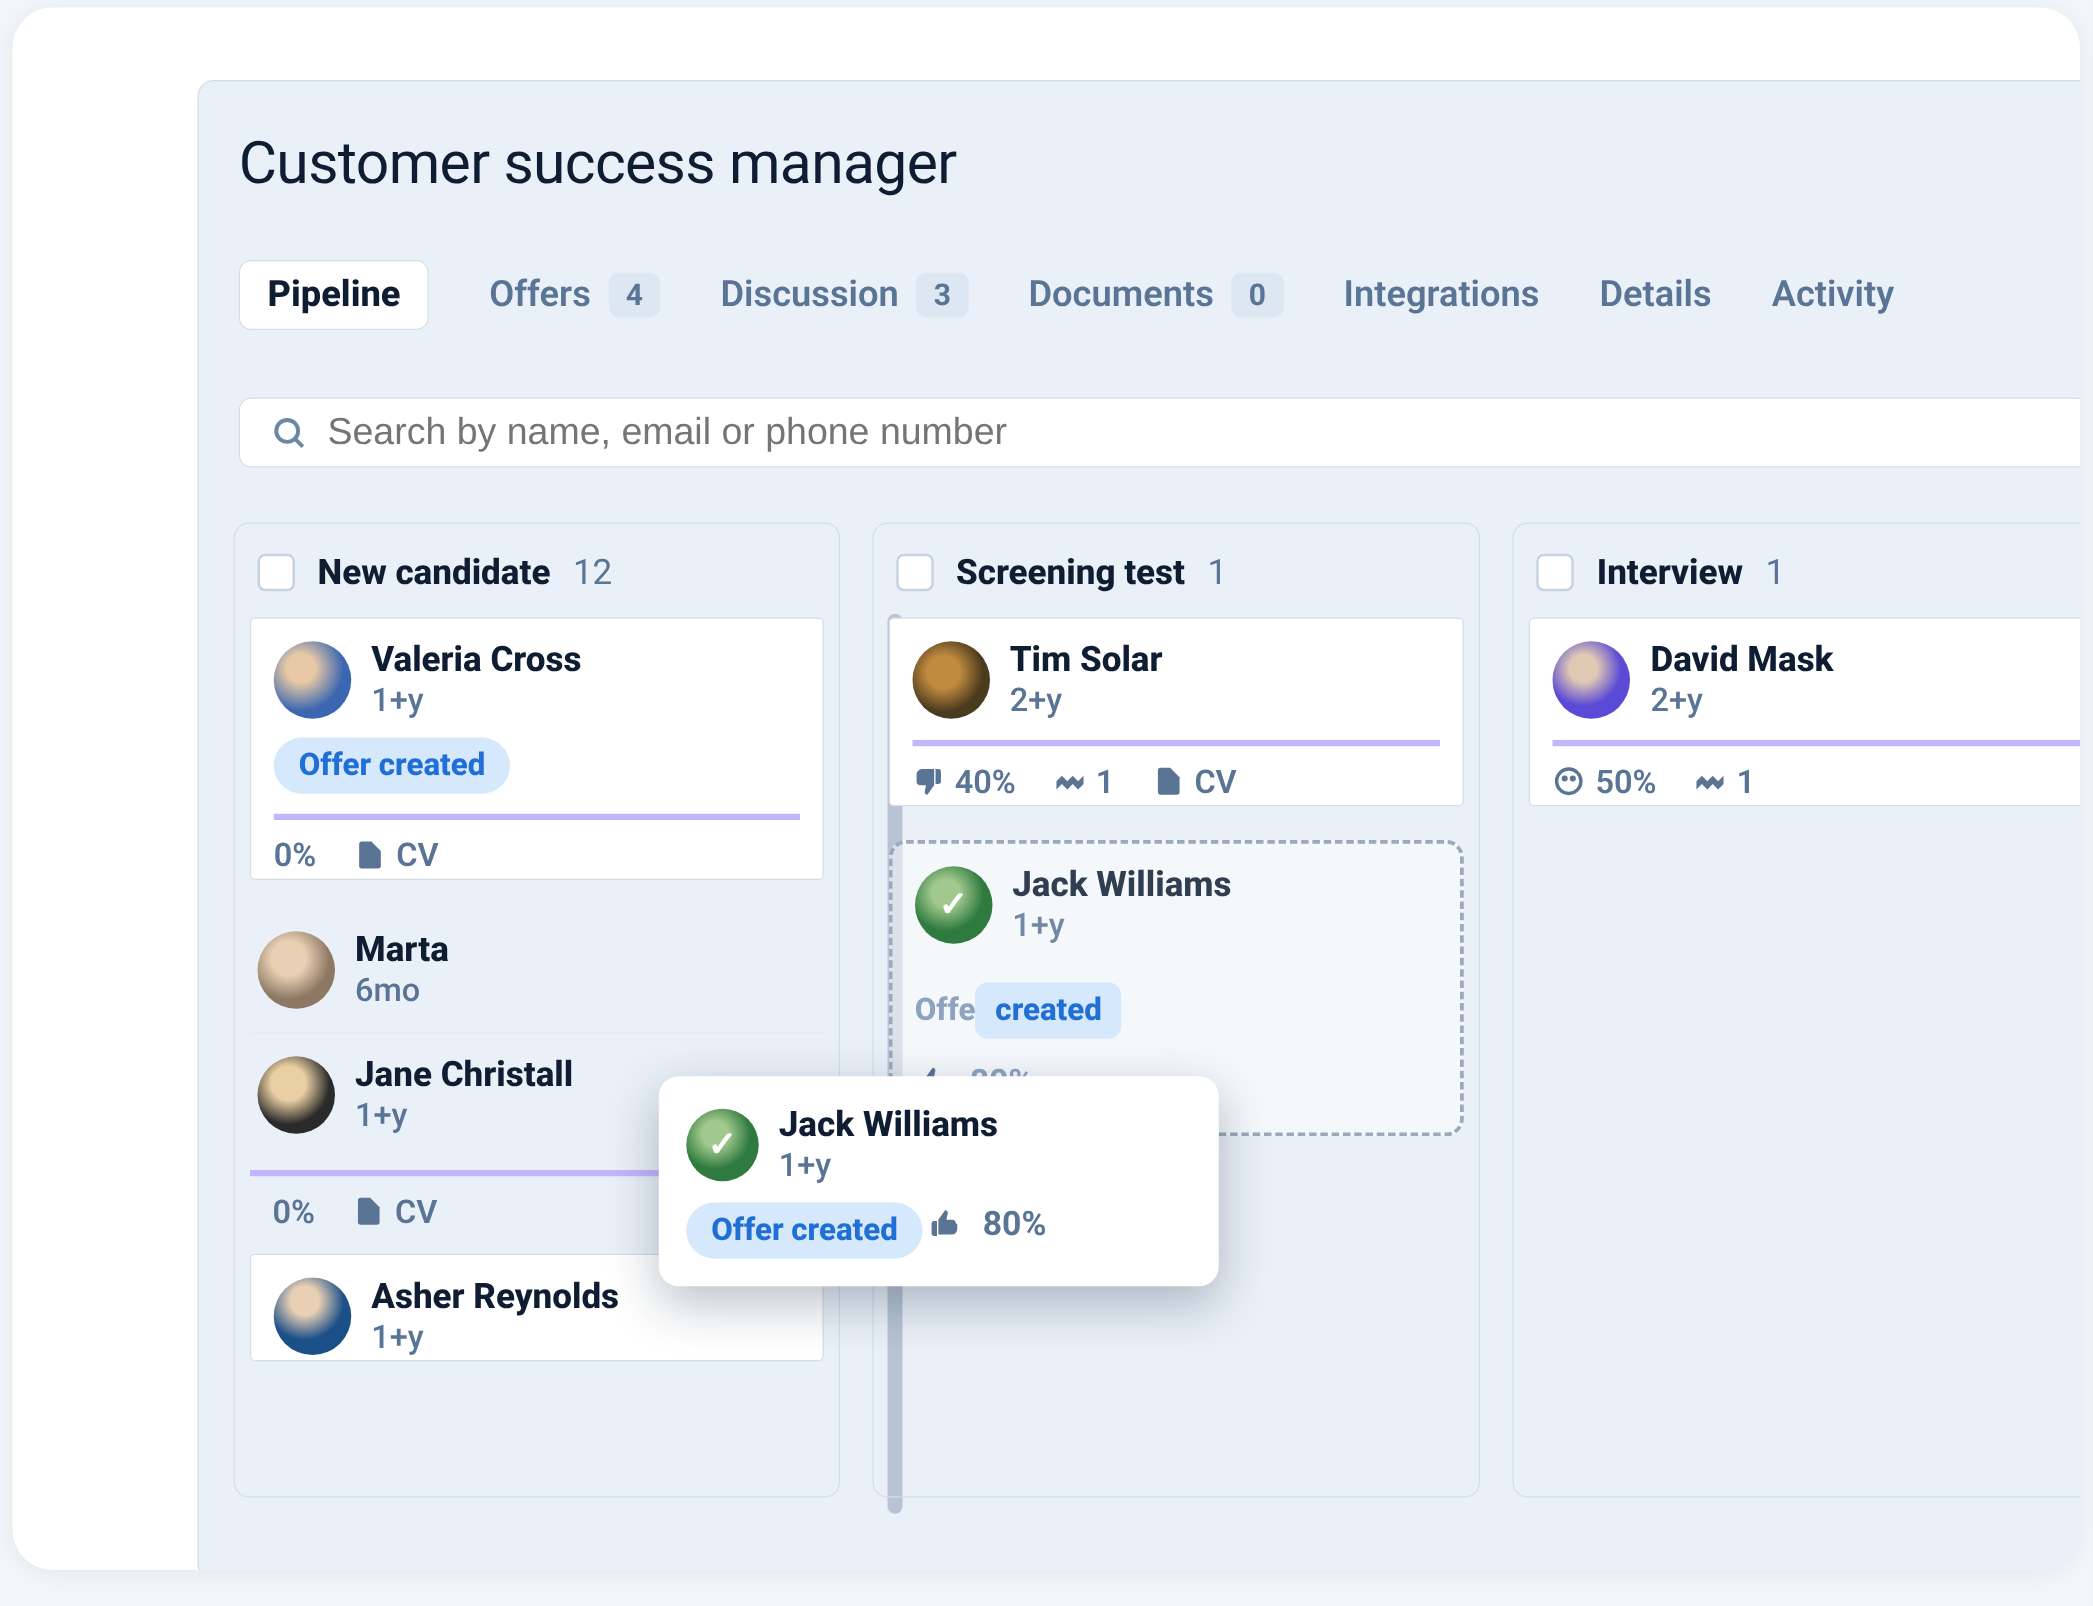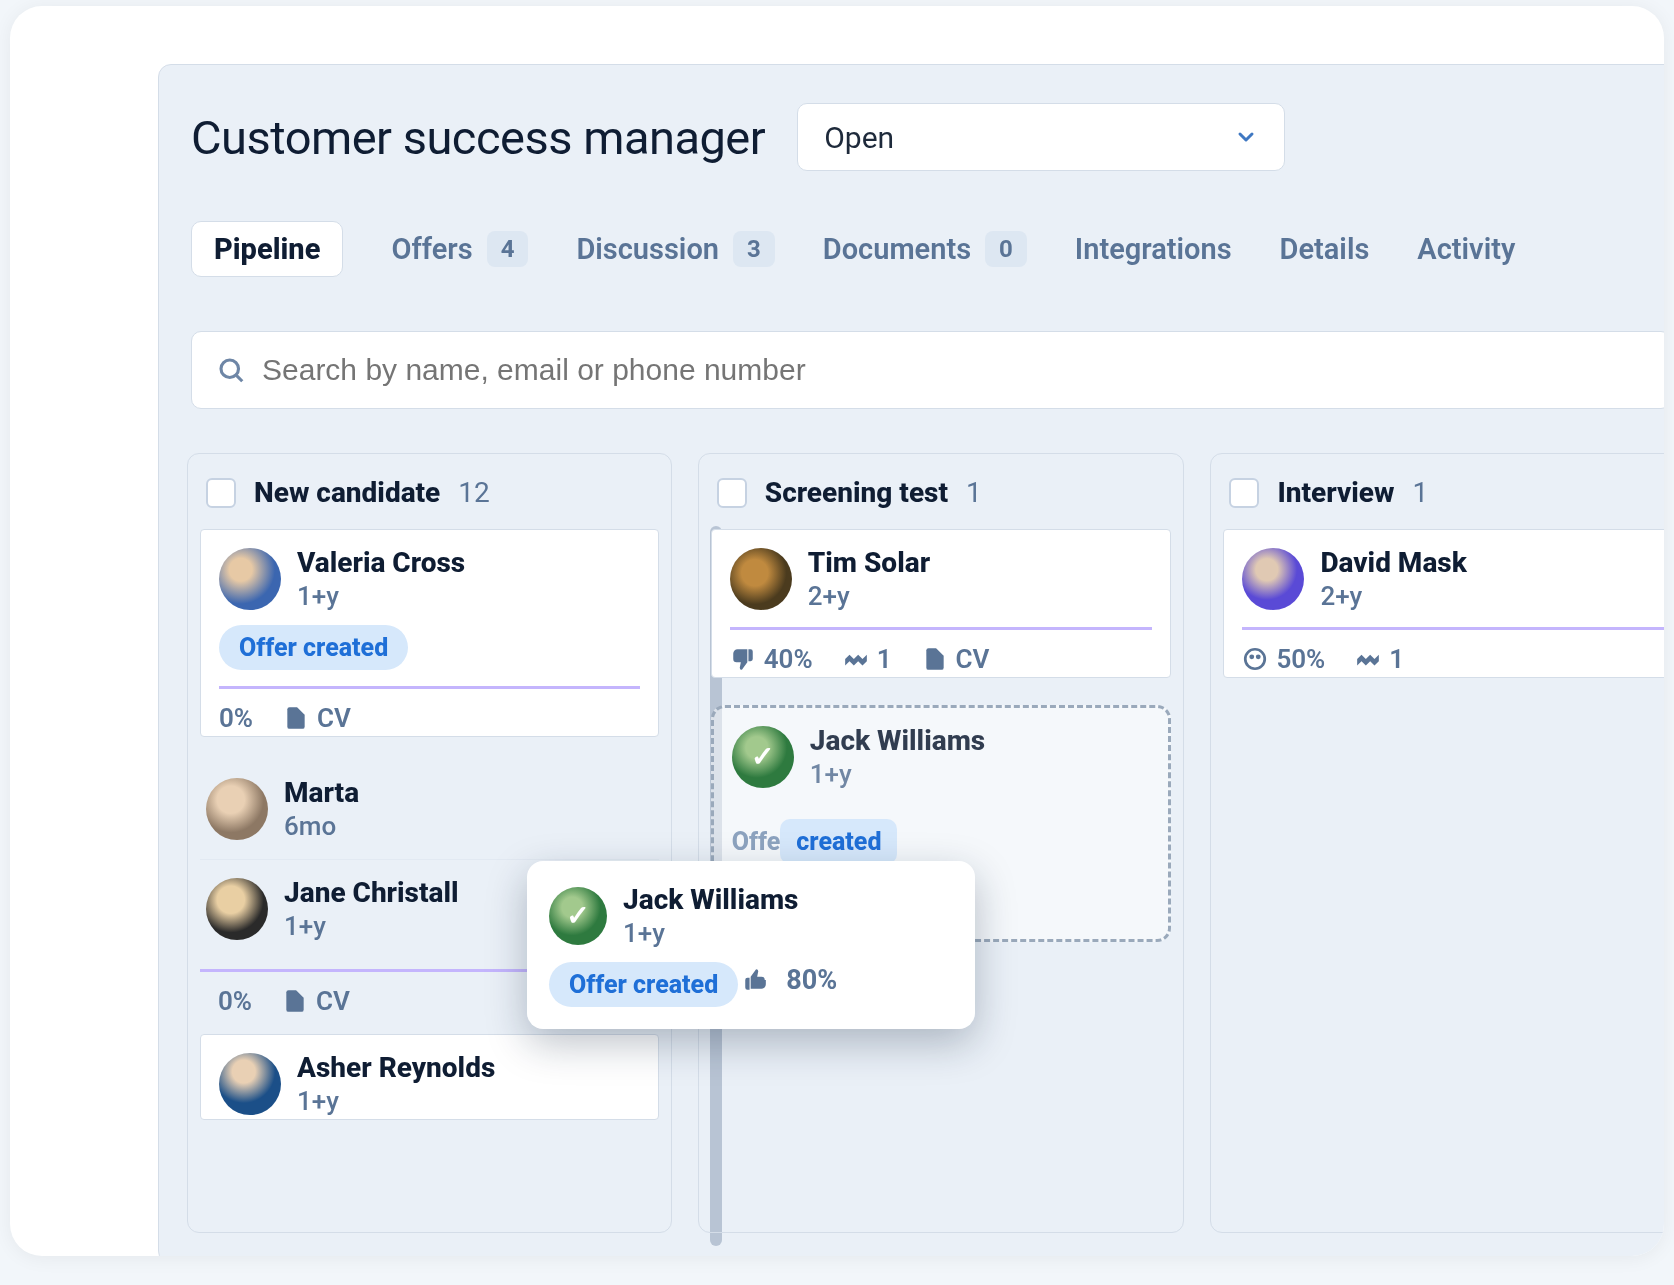--- a/index.html
+++ b/index.html
@@ -93,21 +93,21 @@
   .search-row {
     margin: 54px 0 0 32px;
     width: 1480px;
   }
   .search-box {
     display: flex;
     align-items: center;
     background: #fff;
     border: 1px solid #d4dde8;
     border-radius: 10px;
-    height: 78px;
+    height: 56px;
     padding: 0 24px;
     gap: 16px;
   }
   .search-icon { width: 30px; height: 30px; color: #6e86a6; }
   .search-input {
     border: none;
     outline: none;
     font-size: 30px;
     color: #6e86a6;
     flex: 1;
@@ -186,21 +186,21 @@
     font-weight: 800;
     font-size: 25px;
     border-radius: 999px;
     padding: 8px 20px;
     margin-top: 14px;
   }
   .card-footer {
     display: flex;
     align-items: center;
     gap: 30px;
-    border-top: 3px solid #c4b5fd;
+    border-top: 5px solid #c4b5fd;
     margin-top: 16px;
     padding-top: 14px;
     color: #5a7496;
     font-size: 26px;
     font-weight: 600;
   }
   .ficon { width: 26px; height: 26px; vertical-align: -4px; margin-right: 8px; color: #5a7496; }
 
   .list-item {
     display: flex;
@@ -249,26 +249,20 @@
   }
 </style>
 </head>
 <body>
 
 <div class="window">
   <div class="panel">
 
     <div class="header-row">
       <h1 class="page-title">Customer success manager</h1>
-      <div class="status-select">
-        <span>Open</span>
-        <svg class="chevron-down" viewBox="0 0 24 24" fill="none" stroke="currentColor" stroke-width="3" stroke-linecap="round" stroke-linejoin="round">
-            <polyline points="6 9 12 15 18 9"></polyline>
-          </svg>
-      </div>
     </div>
 
     <div class="tabs-row">
       <div class="tab tab-active">
         <span>Pipeline</span>
       </div>
       <div class="tab">
         <span>Offers</span>
         <span class="badge-count">4</span>
       </div>

